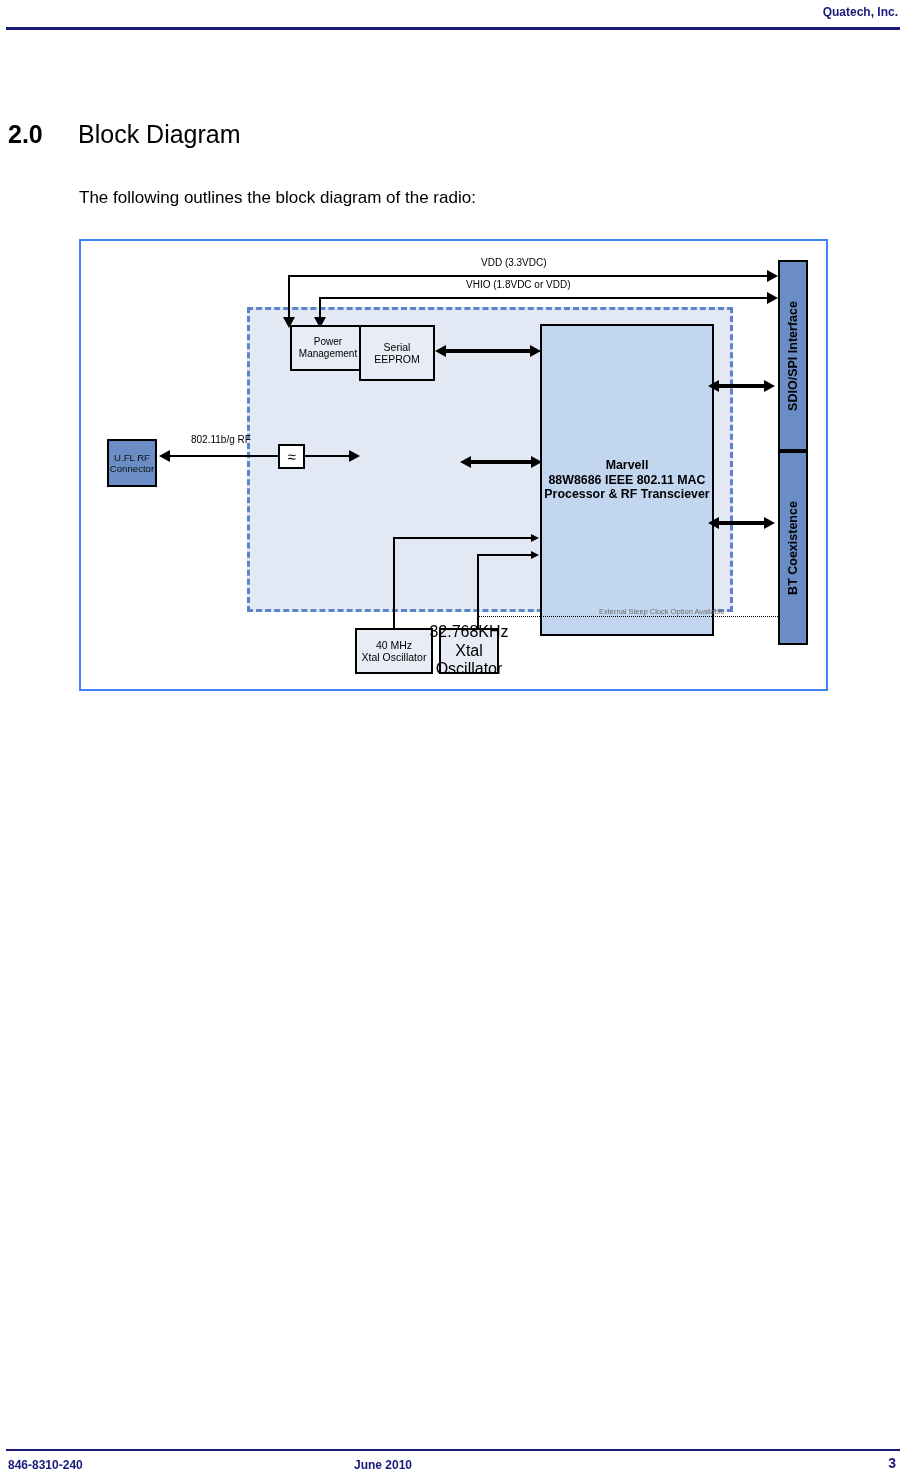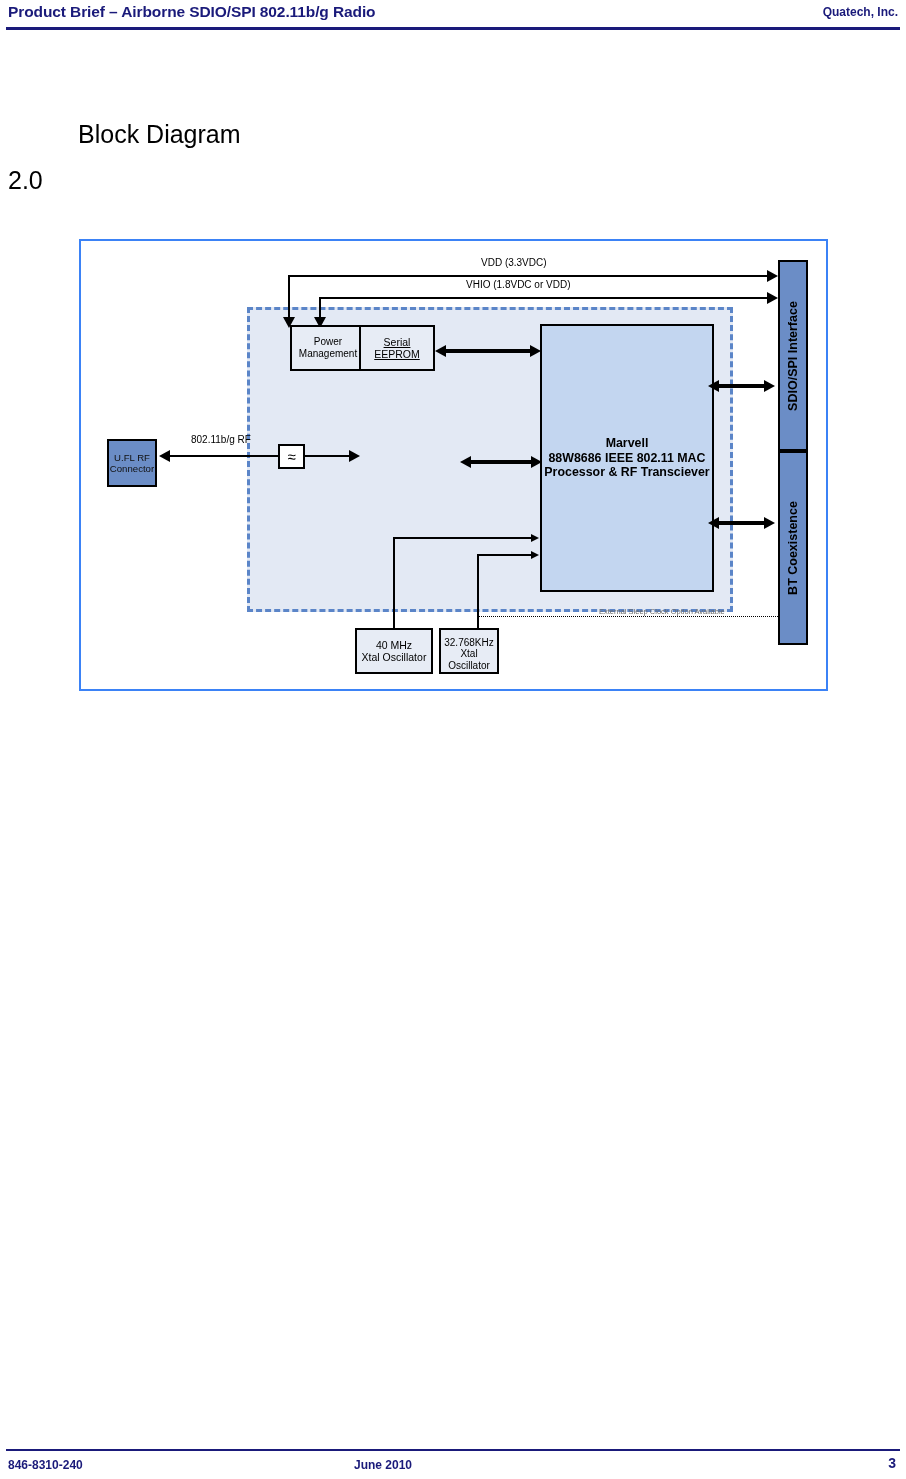--- a/index.html
+++ b/index.html
@@ -10,47 +10,47 @@
   }
   .page{position:absolute;inset:0;}
 
   
   #header{position:absolute;left:0;top:0;width:906px;height:40px;}
   #header .hleft{position:absolute;left:8px;top:3px;font-size:15.5px;font-weight:bold;color:#1a1a7a;letter-spacing:-0.1px;}
   #header .hright{position:absolute;right:8px;top:5px;font-size:12px;font-weight:bold;color:#1a1a7a;}
   #header .hrule{position:absolute;left:6px;top:27px;width:894px;height:3px;background:#1a1a7a;}
 
   
-  #sec-num{position:absolute;left:8px;top:120px;font-size:25px;font-weight:normal;margin-top:46px;}
+  #sec-num{position:absolute;left:8px;top:120px;font-size:25px;font-weight:bold;}
   #sec-title{position:absolute;left:78px;top:120px;font-size:25px;font-weight:normal;}
   #intro{position:absolute;left:79px;top:188px;font-size:17px;}
 
   
   #diagram{position:absolute;left:79px;top:239px;width:745px;height:448px;border:2px solid #3b82f6;background:#fff;}
   .dg{position:absolute;}
 
   
   #dashed-region{left:166px;top:66px;width:486px;height:305px;
      border:3px dashed #5b85c8;background:#e3e9f4;box-sizing:border-box;}
 
   
   .box{position:absolute;border:2px solid #000;box-sizing:border-box;
        display:flex;align-items:center;justify-content:center;text-align:center;
        line-height:1.18;}
   .box-white{background:#e7ecf5;}
   .box-light{background:#c3d6f0;}
   .box-mid{background:#6b8dc6;}
 
   #box-power{left:190px;top:84px;width:76px;height:46px;font-size:10px;margin-left:19px;}
-  #box-eeprom{left:278px;top:84px;width:76px;height:46px;font-size:10.5px;text-decoration:underline;}
+  #box-eeprom{left:278px;top:84px;width:76px;height:56px;font-size:10.5px;}
   #box-fem{left:279px;top:151px;width:100px;height:140px;font-size:13px;font-weight:bold;}
-  #box-marvell{left:459px;top:83px;width:174px;height:268px;font-size:12.4px;font-weight:bold;}
+  #box-marvell{left:459px;top:83px;width:174px;height:312px;font-size:12.4px;font-weight:bold;}
   #box-ufl{left:26px;top:198px;width:50px;height:48px;font-size:9.6px;color:#111;}
   #box-osc40{left:274px;top:387px;width:78px;height:46px;font-size:10.5px;}
-  #box-osc32{left:358px;top:387px;width:60px;height:46px;font-size:10px;align-items:flex-end;}
+  #box-osc32{left:358px;top:387px;width:60px;height:46px;font-size:16px;}
 
   
   .vbar{position:absolute;border:2px solid #000;background:#6b8dc6;box-sizing:border-box;
         display:flex;align-items:center;justify-content:center;}
   .vbar span{transform:rotate(-90deg);white-space:nowrap;font-size:12.5px;font-weight:bold;color:#000;}
   #bar-sdio{left:697px;top:19px;width:30px;height:191px;}
   #bar-bt{left:697px;top:210px;width:30px;height:194px;}
 
   
   #filter-sym{position:absolute;left:197px;top:203px;width:27px;height:25px;border:2px solid #000;
@@ -78,27 +78,27 @@
   #footer .fleft{position:absolute;left:8px;top:1458px;font-size:12px;font-weight:bold;color:#1a1a7a;}
   #footer .fcenter{position:absolute;left:0;top:1458px;width:766px;text-align:center;font-size:12px;font-weight:bold;color:#1a1a7a;}
   #footer .fright{position:absolute;right:10px;top:1455px;font-size:14px;font-weight:bold;color:#1a1a7a;}
 </style>
 </head>
 <body>
 
 <div class="page">
 
   <div id="header">
-    <div class="hleft">Product Brief – Airborne SDIO/SPI 802.11b/g Radio</div>
     <div class="hright">Quatech, Inc.</div>
     <div class="hrule"></div>
   </div>
 
   <div id="sec-num">2.0</div>
   <div id="sec-title">Block Diagram</div>
+  <div id="intro">The following outlines the block diagram of the radio:</div>
 
   <div id="diagram">
 
     <div class="dg" id="dashed-region"></div>
 
     <div class="ln lh" style="left:207px;top:34px;width:486px;"></div>
     <div class="ln lv" style="left:207px;top:34px;height:46px;"></div>
     <div class="av av-d" style="left:202px;top:76px;"></div>
     <div class="ah ah-r" style="left:686px;top:29px;"></div>
     <div class="lbl" style="left:400px;top:16px;">VDD (3.3VDC)</div>

